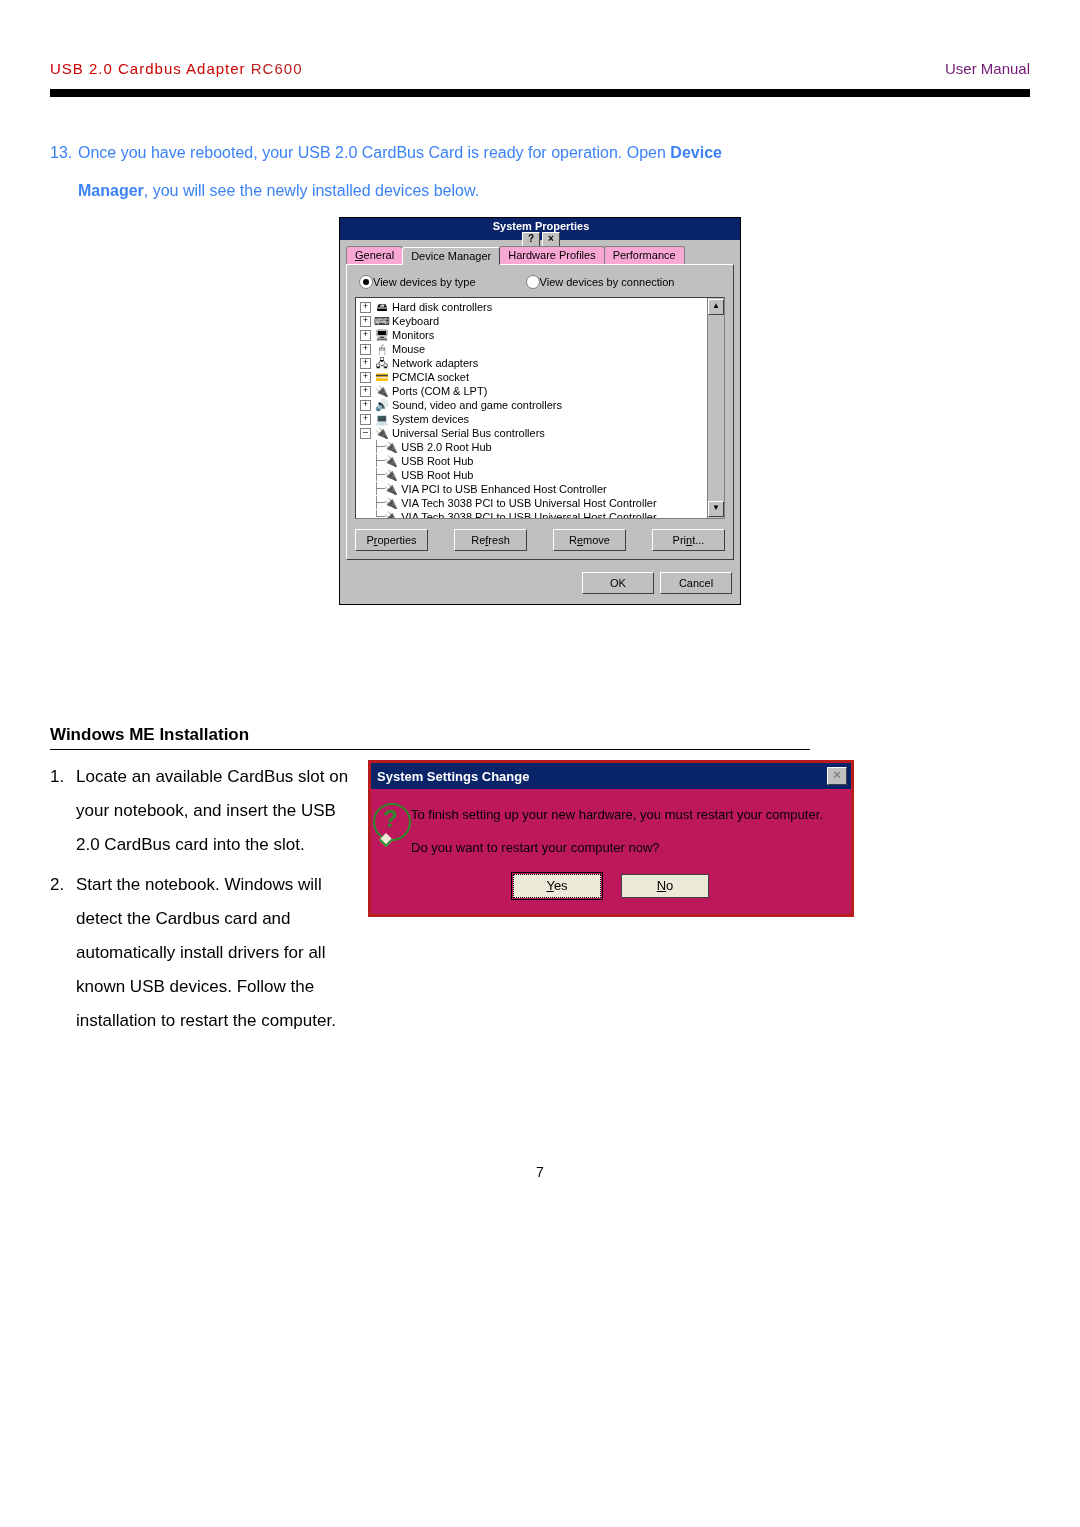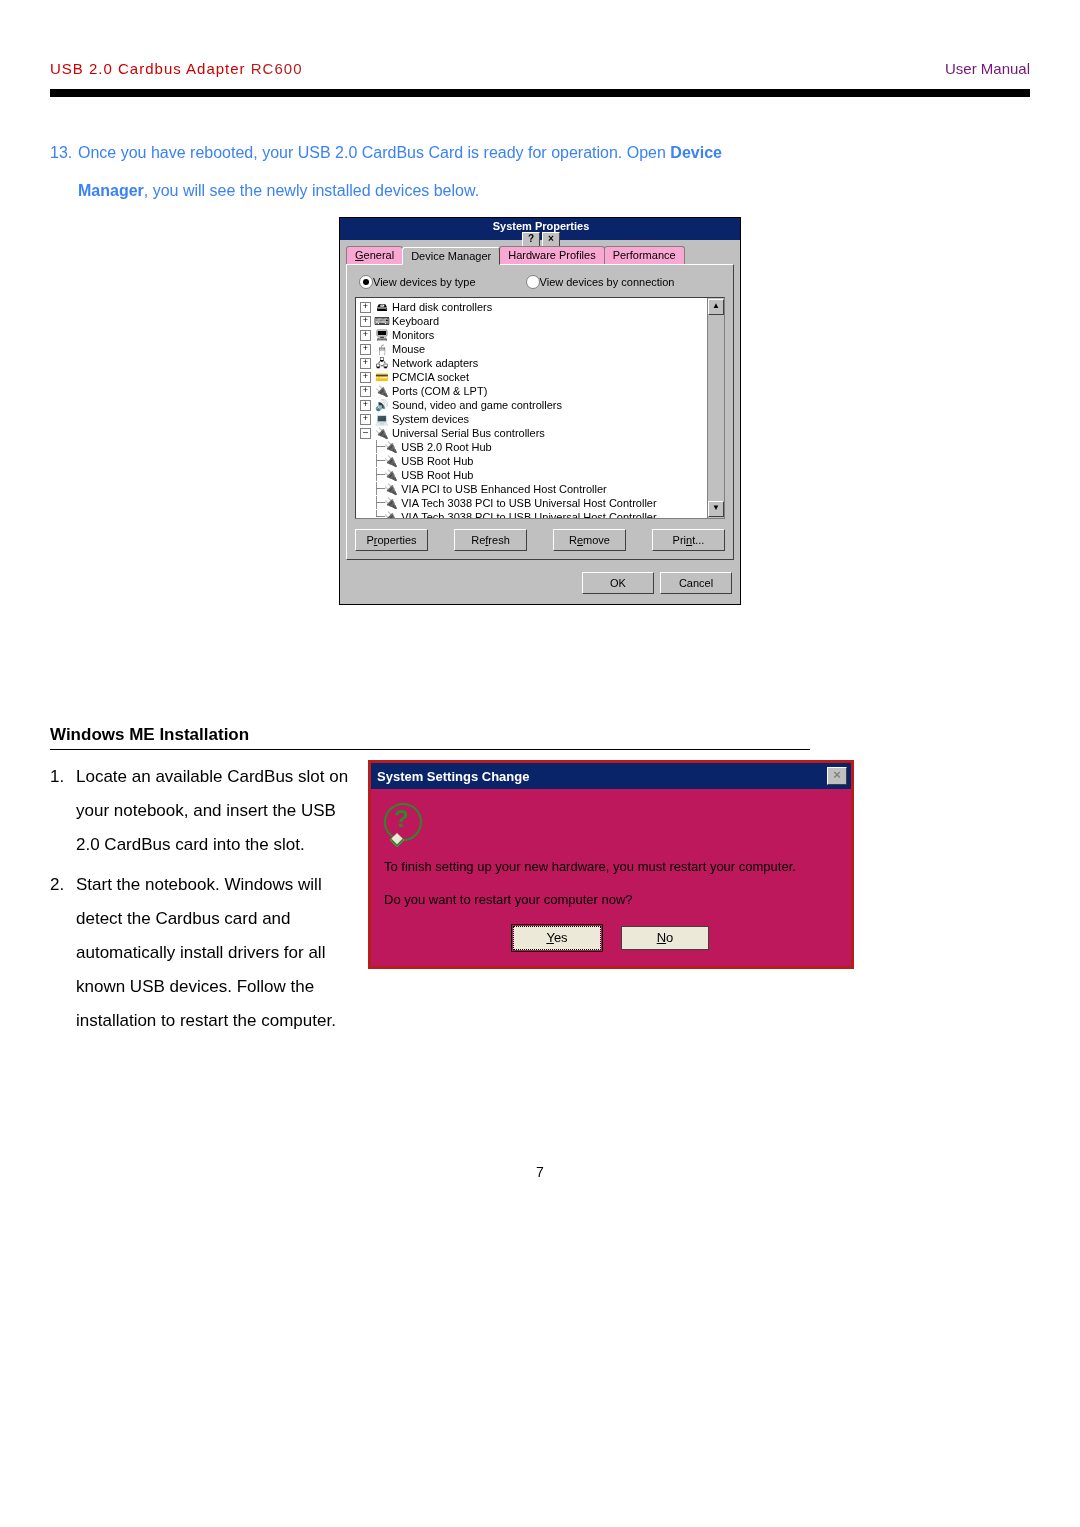--- a/index.html
+++ b/index.html
@@ -181,21 +181,21 @@
     background:#be185d;
     font-family: Tahoma, Arial, sans-serif;
     font-size:12px;
   }
   .ssc-title {
     background:#0a246a;color:#fff;font-weight:bold;
     display:flex;justify-content:space-between;align-items:center;
     padding:3px 4px 3px 6px; font-size:13px;height:20px;
   }
   .ssc-close{width:18px;height:16px;background:#c0c0c0;border:1px solid #fff;border-right-color:#404040;border-bottom-color:#404040;color:#808080;font-weight:bold;text-align:center;line-height:14px;}
-  .ssc-body{display:flex;gap:14px;padding:14px 14px 6px 13px;flex-direction:column;}
+  .ssc-body{display:flex;padding:14px 14px 6px 2px;}
   .qicon{
     width:34px;height:34px;border:2px solid #2a8a2a;border-radius:50%;
     position:relative;flex-shrink:0;
   }
   .qicon::after{content:"?";color:#2a8a2a;font-size:24px;font-weight:bold;position:absolute;left:8px;top:0;}
   .qicon::before{content:"";position:absolute;width:8px;height:8px;border-left:2px solid #2a8a2a;border-bottom:2px solid #2a8a2a;transform:rotate(-45deg);left:6px;bottom:-6px;background:#ece9d8;}
   .ssc-text{font-size:13px;line-height:1.8;}
   .ssc-btns{display:flex;gap:20px;justify-content:center;padding:8px 0 16px 0;}
   .xpbtn{
     width:88px;height:24px;border:1px solid #404040;background:#ece9d8;font-size:13px;

